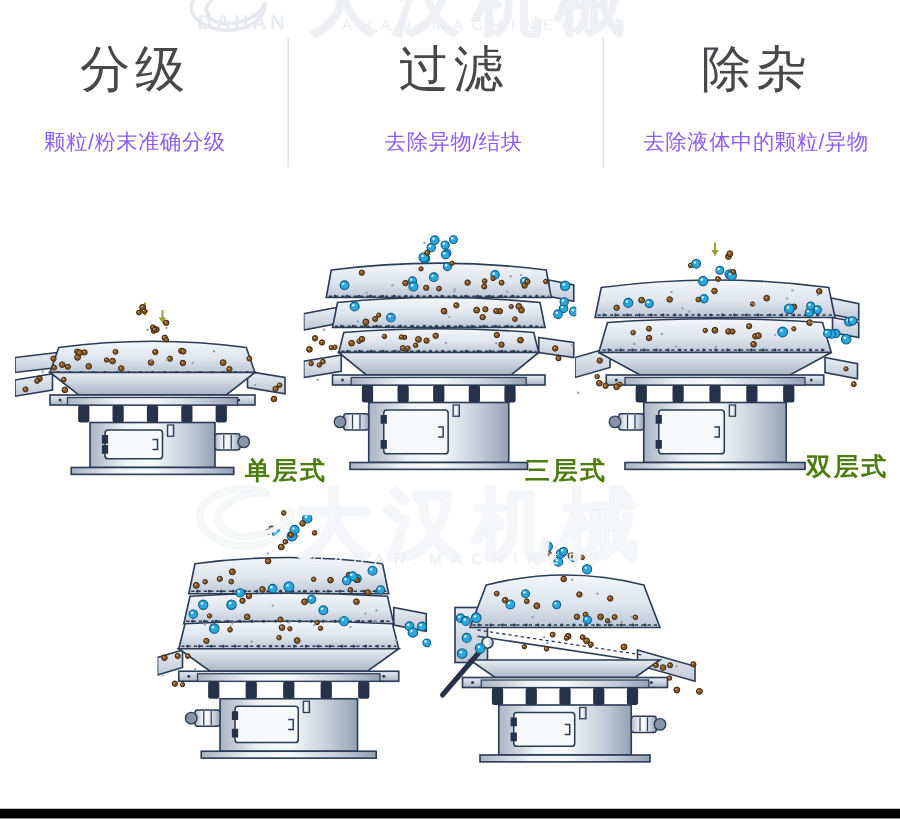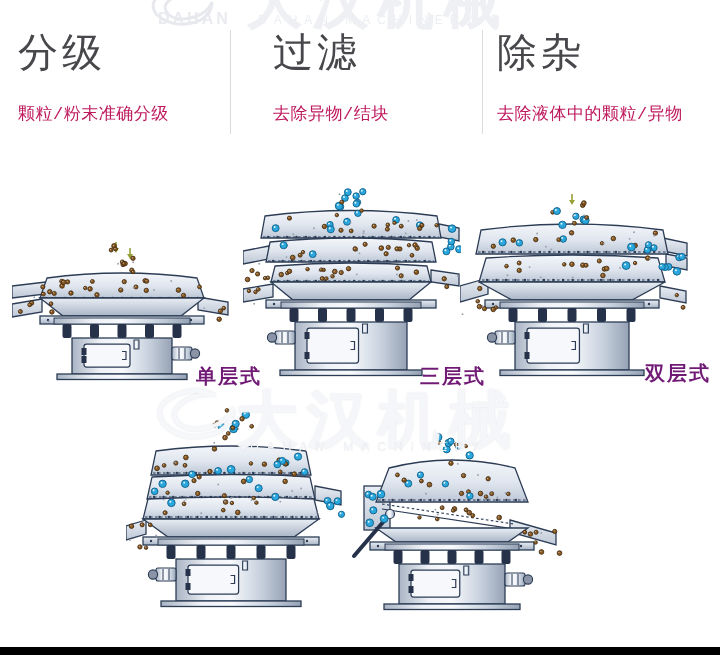--- a/index.html
+++ b/index.html
@@ -13,27 +13,27 @@
     color:#eef0f4;text-shadow:0 0 1px rgba(205,209,216,.5);z-index:4;}
   .wm-top-short{left:158px;top:10px;font-size:16px;font-weight:bold;letter-spacing:3px;
     color:#e9ebef;z-index:4;}
   .wm-top-en{left:258px;top:13px;font-size:12px;letter-spacing:7px;color:#eceef2;z-index:4;}
   .wm-mid-cn{left:236px;top:378px;font-size:62px;font-weight:bold;letter-spacing:9px;
     color:rgba(246,247,250,.93);text-shadow:0 0 2px rgba(198,203,212,.55);z-index:6;}
   .wm-mid-en{left:250px;top:440px;font-size:12px;letter-spacing:8px;
     color:rgba(243,244,248,.95);text-shadow:0 0 1px rgba(198,203,212,.6);z-index:6;}
   .wm-logo{z-index:6;}
   
-  .hdr-col{position:absolute;z-index:2;font-family:Liberation Mono, monospace;}
+  .hdr-col{position:absolute;text-align:center;z-index:2;}
   .hdr-title{font-size:40px;font-weight:400;letter-spacing:4px;color:#48484c;line-height:1;}
-  .hdr-sub{font-size:17px;color:#be185d;letter-spacing:.5px;margin-top:26px;}
+  .hdr-sub{font-size:17px;color:#8b5cf6;letter-spacing:.5px;margin-top:26px;}
   .hdr-divider{position:absolute;top:30px;width:1px;height:104px;background:#d9dbde;z-index:2;}
   
   .machine-svg{position:absolute;z-index:3;}
-  .machine-label{position:absolute;font-size:20px;font-weight:bold;color:#701a75;
+  .machine-label{position:absolute;font-size:20px;font-weight:bold;color:#4d7c0f;
     letter-spacing:2px;z-index:5;white-space:nowrap;}
   
   .bottom-bar{position:absolute;left:0;top:647px;width:720px;height:8px;background:#000;z-index:8;}
 </style>
 </head>
 <body>
 
 <div class="page">
 
   <svg width="0" height="0" style="position:absolute">

